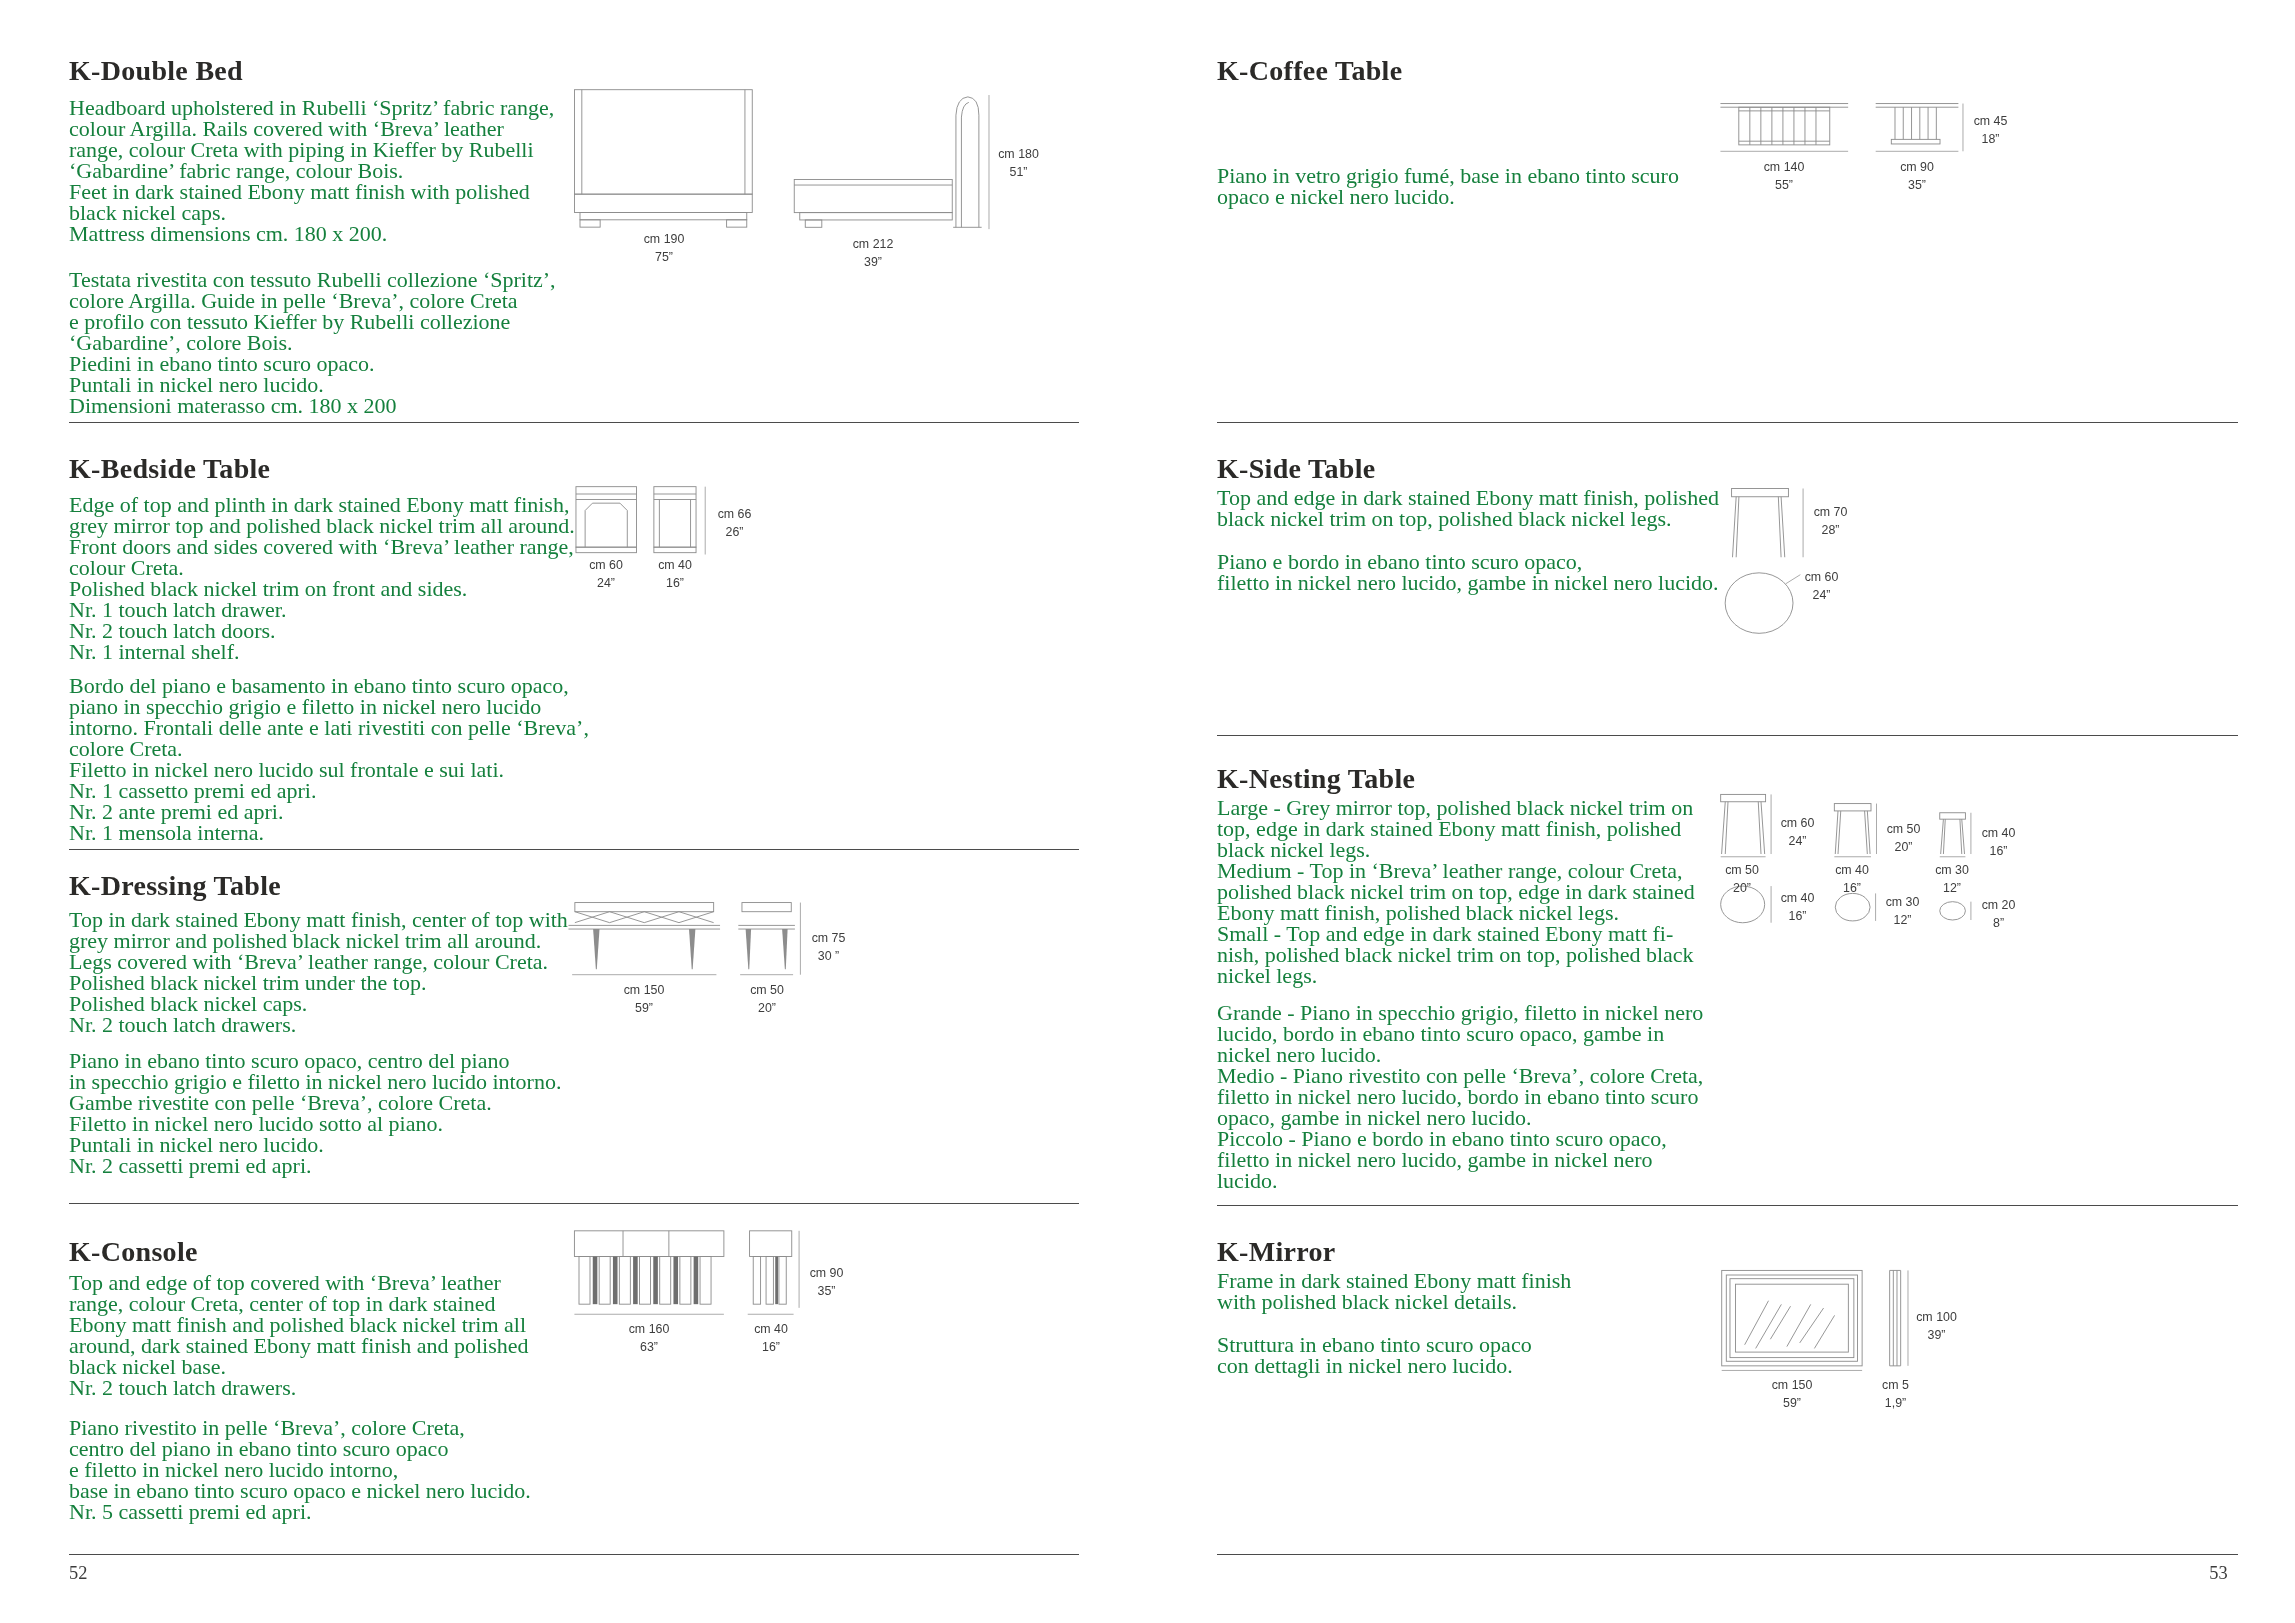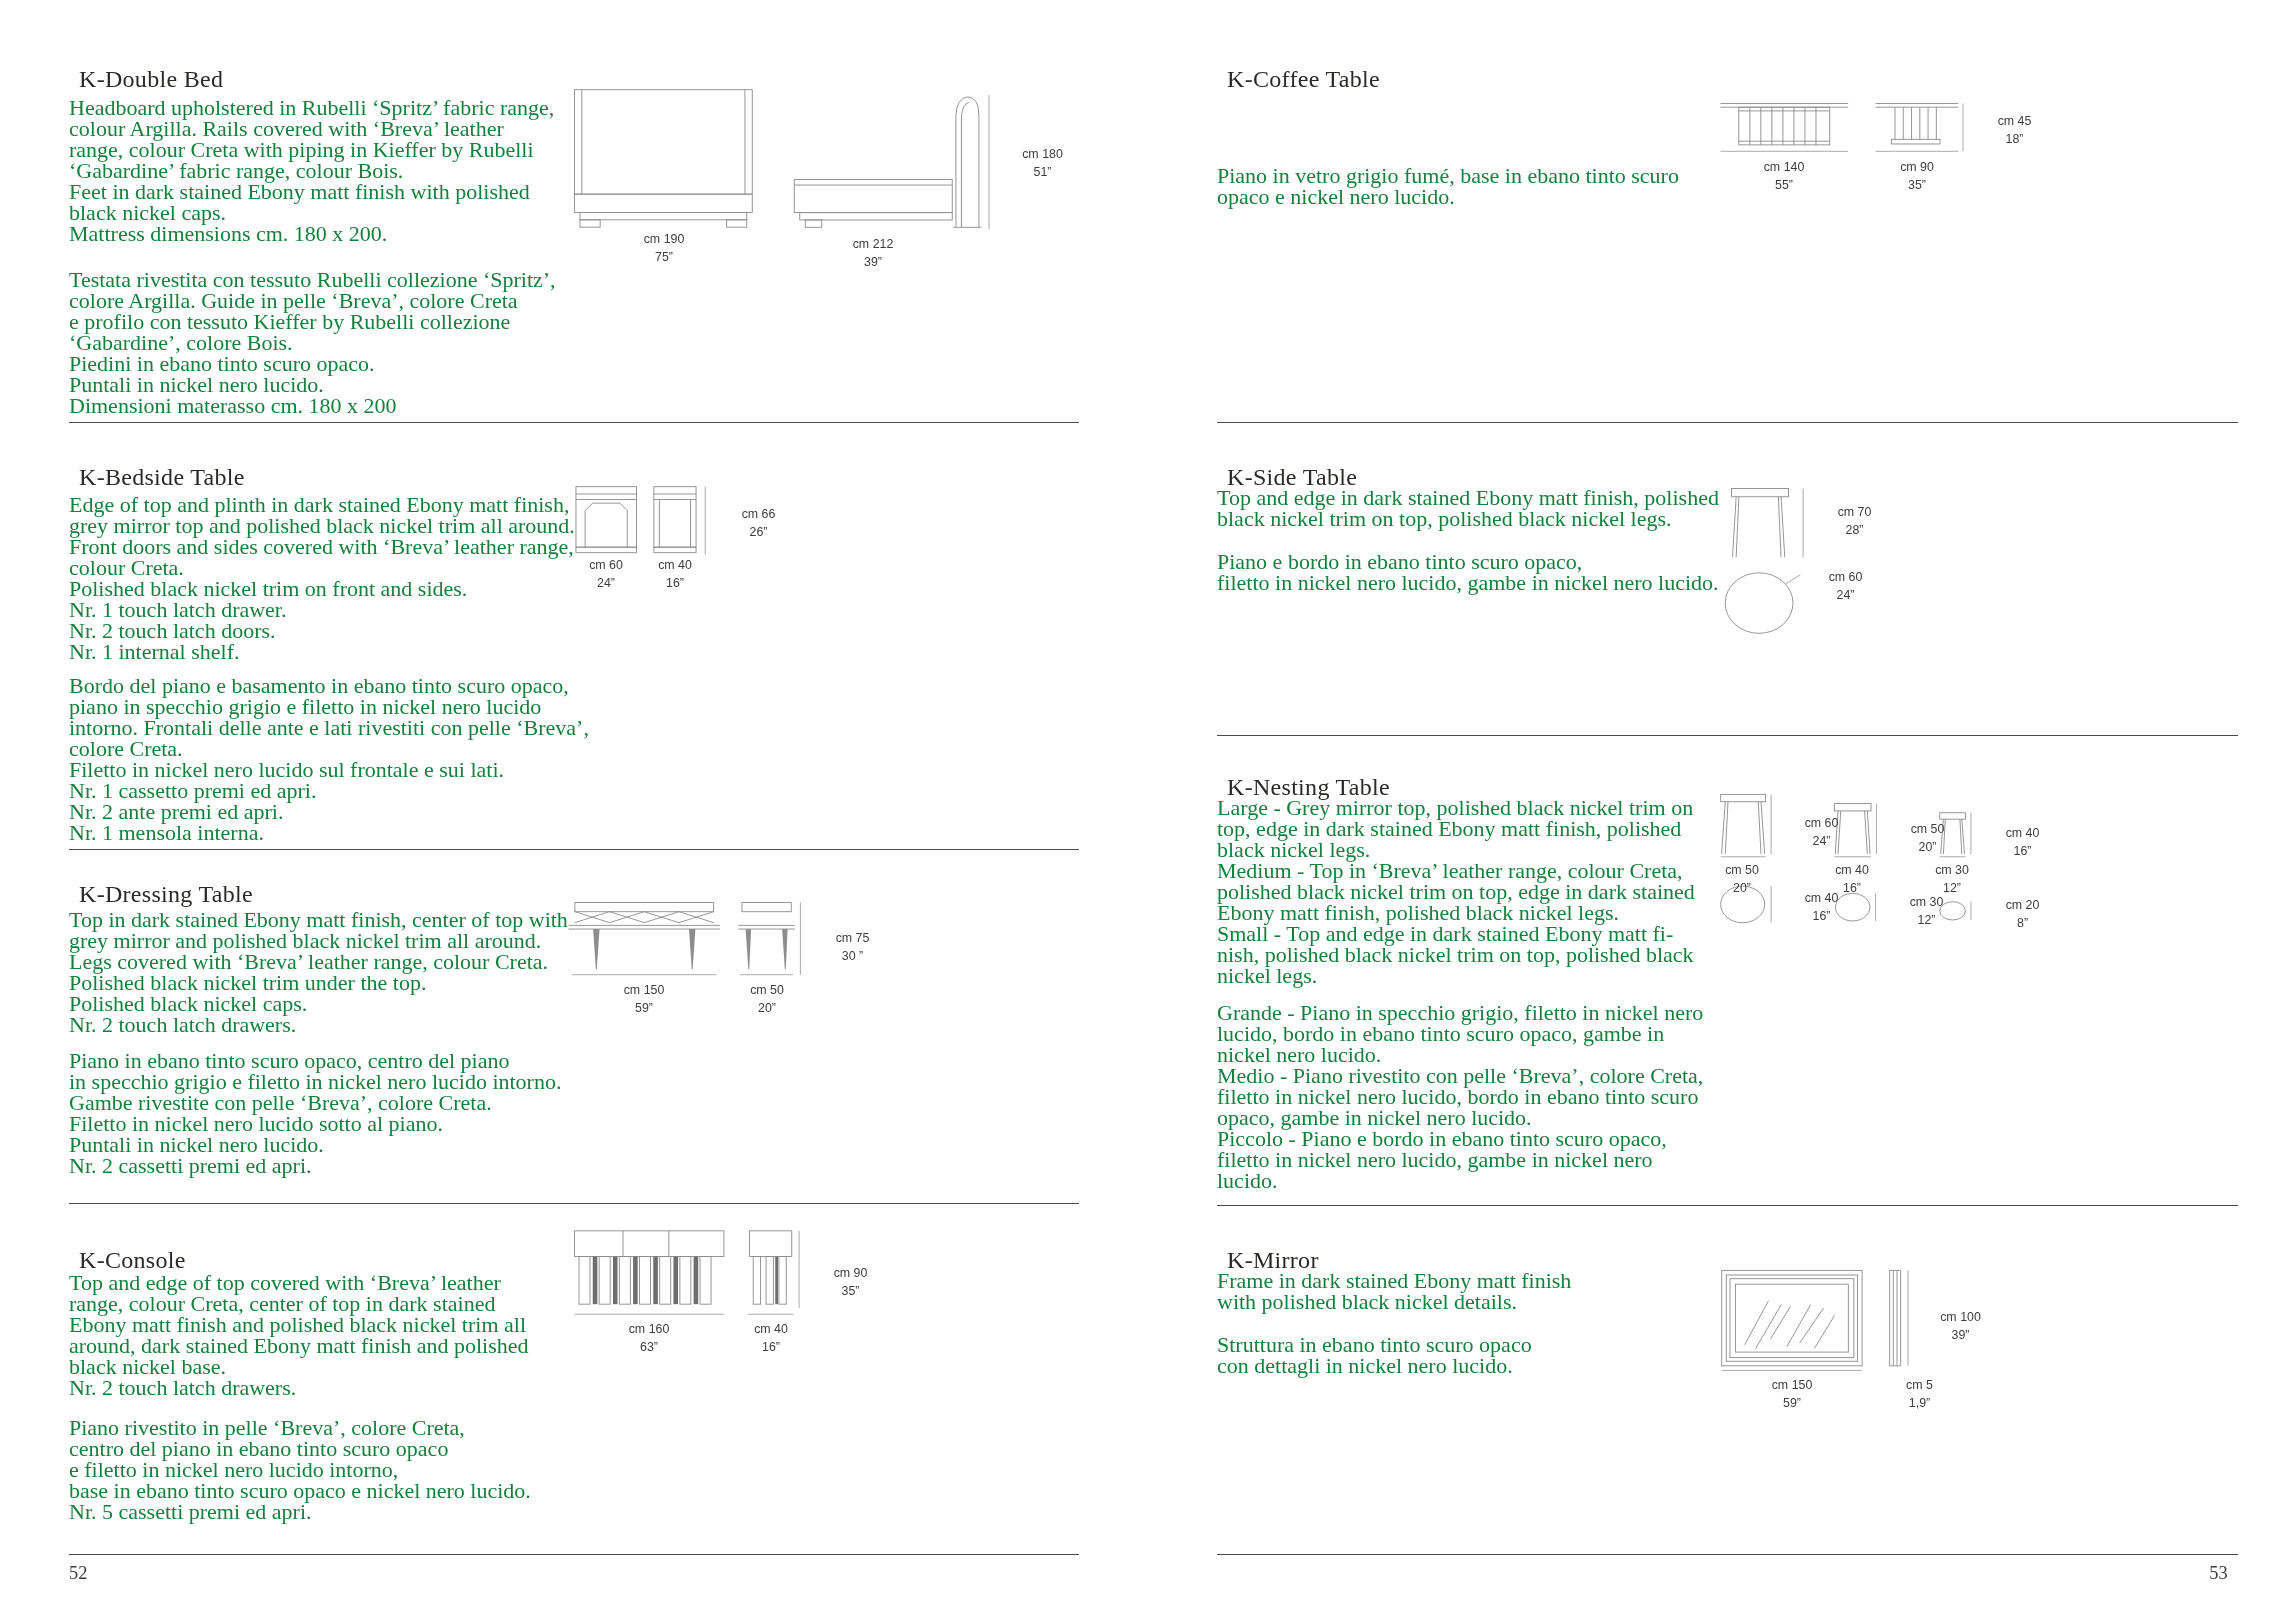--- a/index.html
+++ b/index.html
@@ -1,26 +1,26 @@
 <!DOCTYPE html>
 <html style="font-size:14.7px"><head>
 <meta charset="utf-8">
 <style>
   html,body{margin:0;padding:0;background:#ffffff;}
   .page{position:relative;width:2296px;height:1624px;background:#ffffff;overflow:hidden;
         font-family:"Liberation Serif","DejaVu Serif",serif;color:#3b3a38;}
-  .title{position:absolute;margin:10px;font-size:24px;line-height:1;font-weight:400;
+  .title{position:absolute;margin:0;font-size:28px;line-height:1;font-weight:700;
          letter-spacing:0.3px;color:#2b2a28;}
   .body{position:absolute;font-size:22px;line-height:21px;white-space:pre-line;color:#15803d;}
   .rule{position:absolute;height:1.4px;background:#4b4b4b;}
   .pagenum{position:absolute;font-size:18.4px;color:#3c3c3c;}
   .dim{position:absolute;width:92px;text-align:center;
        font-family:"Liberation Sans","DejaVu Sans",sans-serif;
        font-size:12.4px;line-height:18.4px;color:#3d3d3d;}
-  .dim.narrow{width:51px;margin-left:24px;}
+  .dim.narrow{width:51px;}
   .dim span{display:block;}
   svg.draw{position:absolute;overflow:visible;}
   svg.draw rect,svg.draw line,svg.draw path,svg.draw polyline,svg.draw ellipse{
        stroke:#8d8d8d;stroke-width:1;fill:none;}
   svg.draw .leg{fill:#8d8d8d;stroke:none;}
   svg.draw .bar{fill:#6e6e6e;stroke:none;}
   svg.draw .dimline{stroke:#a3a3a3;}
 </style>
 </head>
 <body>

